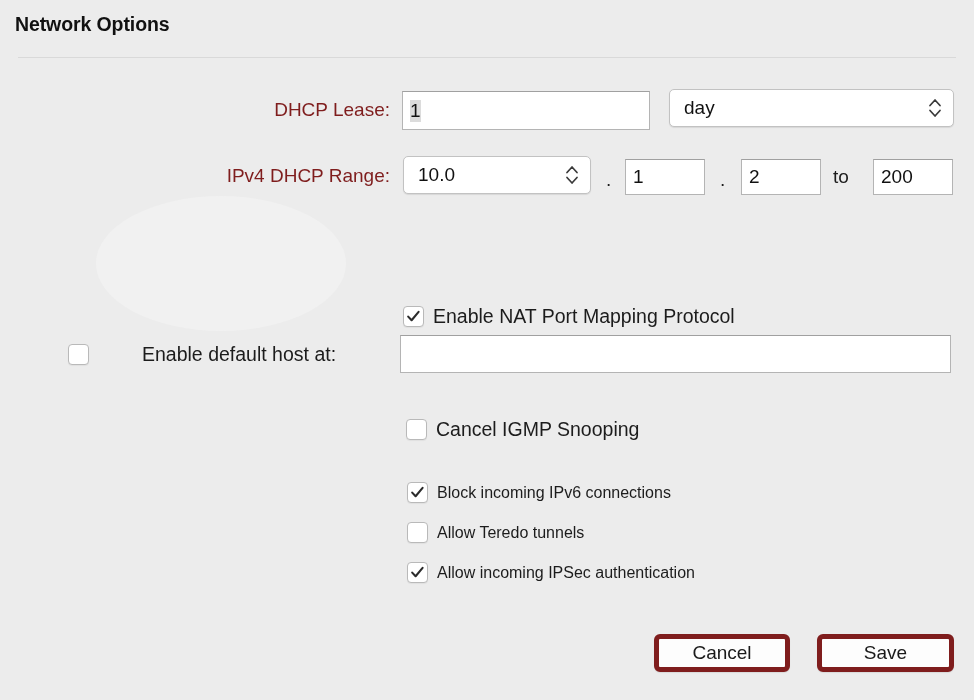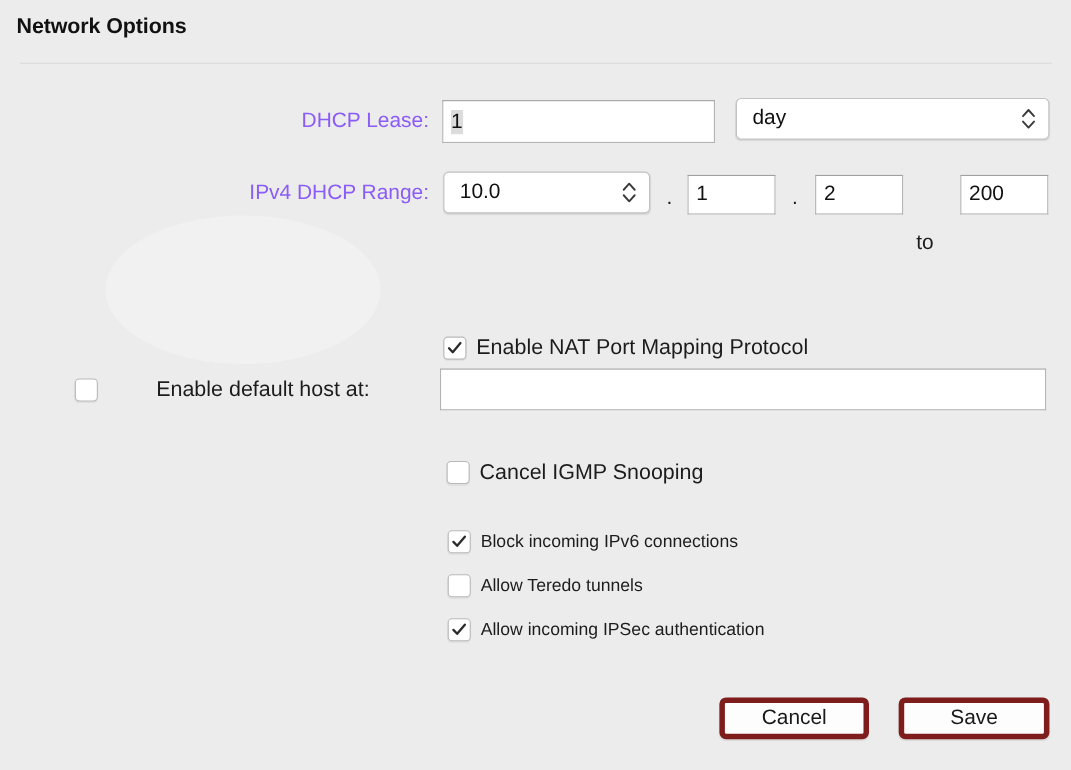--- a/index.html
+++ b/index.html
@@ -53,21 +53,21 @@
     left: 0;
     top: 0;
     width: 974px;
     height: 700px;
   }
 
   .row-label {
     position: absolute;
     text-align: right;
     font-size: 19px;
-    color: #8b5cf6;
+    color: #7f1d1d;
     white-space: nowrap;
   }
 
   
   .tfield {
     position: absolute;
     box-sizing: border-box;
     background: #ffffff;
     border: 1px solid #b4b4b4;
     border-top-color: #a0a0a0;
@@ -209,21 +209,21 @@
   <div class="tfield" style="left:625px; top:159px; width:80px; height:36px;">
     <span>1</span>
   </div>
 
   <div class="dotsep" style="left:720px; top:170px;">.</div>
 
   <div class="tfield" style="left:741px; top:159px; width:80px; height:36px;">
     <span>2</span>
   </div>
 
-  <div class="plaintext" style="left:833px; top:166px;margin-top:44px;">to</div>
+  <div class="plaintext" style="left:833px; top:166px;">to</div>
 
   <div class="tfield" style="left:873px; top:159px; width:80px; height:36px;">
     <span>200</span>
   </div>
 
   <div class="cbrow" style="left:403px; top:305px;">
     <span class="cbox">
       <svg width="15" height="15" viewBox="0 0 15 15">
         <path d="M2.2 7.6 L5.6 11.2 L12.6 2.9" fill="none" stroke="#2b2b2b" stroke-width="2.1" stroke-linecap="round" stroke-linejoin="round"></path>
       </svg>

